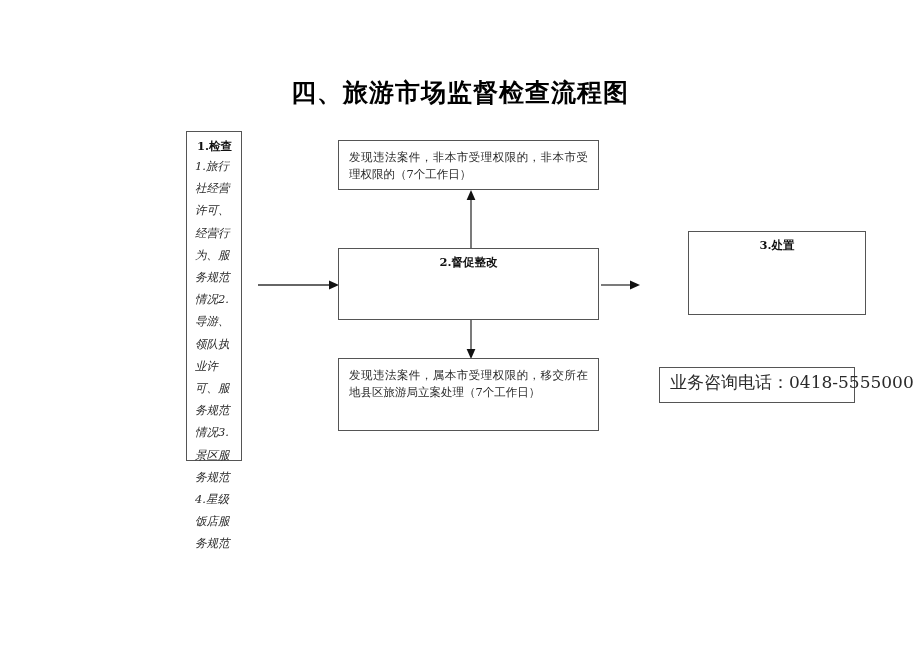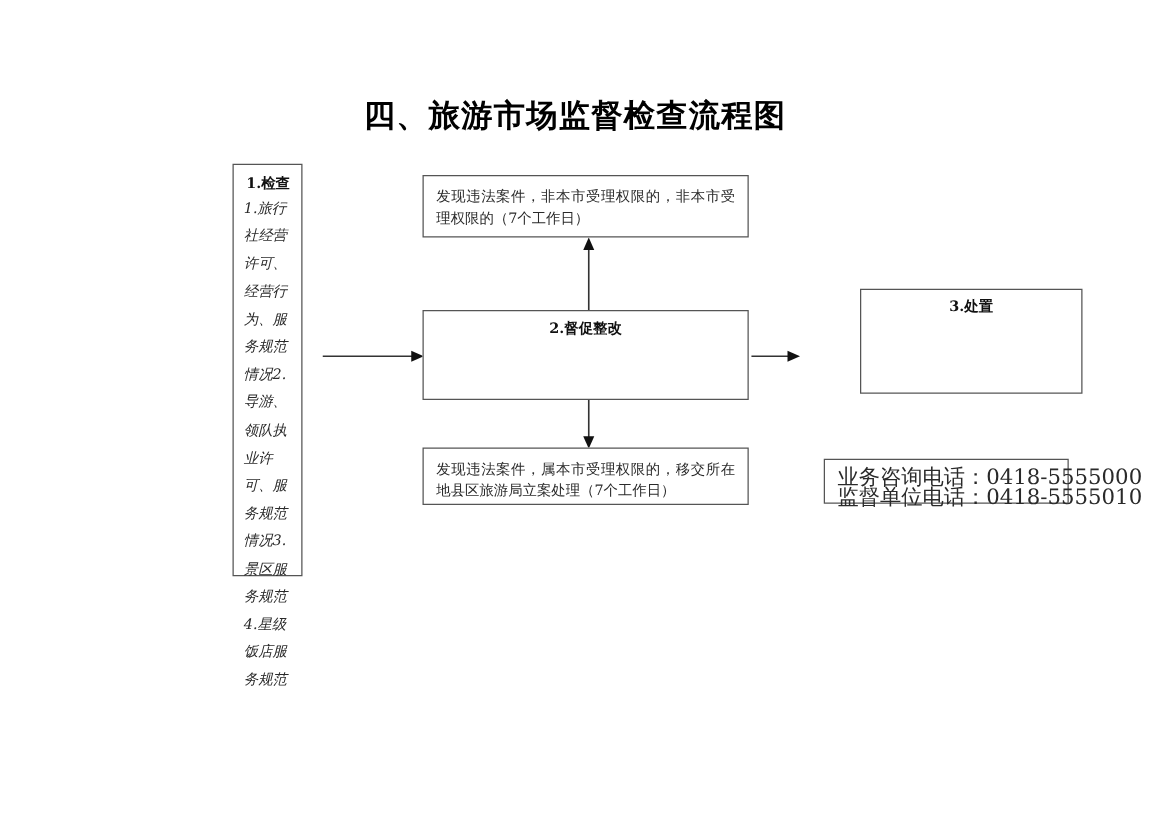--- a/index.html
+++ b/index.html
@@ -97,21 +97,21 @@
     left: 338px;
     top: 248px;
     width: 261px;
     height: 72px;
     padding: 5px 10px 4px 10px;
   }
   #box-bottom {
     left: 338px;
     top: 358px;
     width: 261px;
-    height: 46px;
+    height: 73px;
     padding: 8px 10px 4px 10px;
   }
 
   
   #box-right {
     left: 676px;
     top: 231px;
     width: 178px;
     height: 84px;
     padding: 5px 10px 4px 10px;
@@ -189,16 +189,15 @@
       <polygon points="39,8 29,3.6 29,12.4" fill="#111111"></polygon>
     </svg>
   </div>
 
   <div class="flow-box" id="box-right">
     <span class="box-title">3.处置</span>
   </div>
 
   <div class="flow-box" id="box-contact">
     <span class="contact-line">业务咨询电话：0418-5555000</span>
-    <span class="contact-line">监督单位电话：0418-5555010</span>
   </div>
 
 </div>
 
 </body></html>

